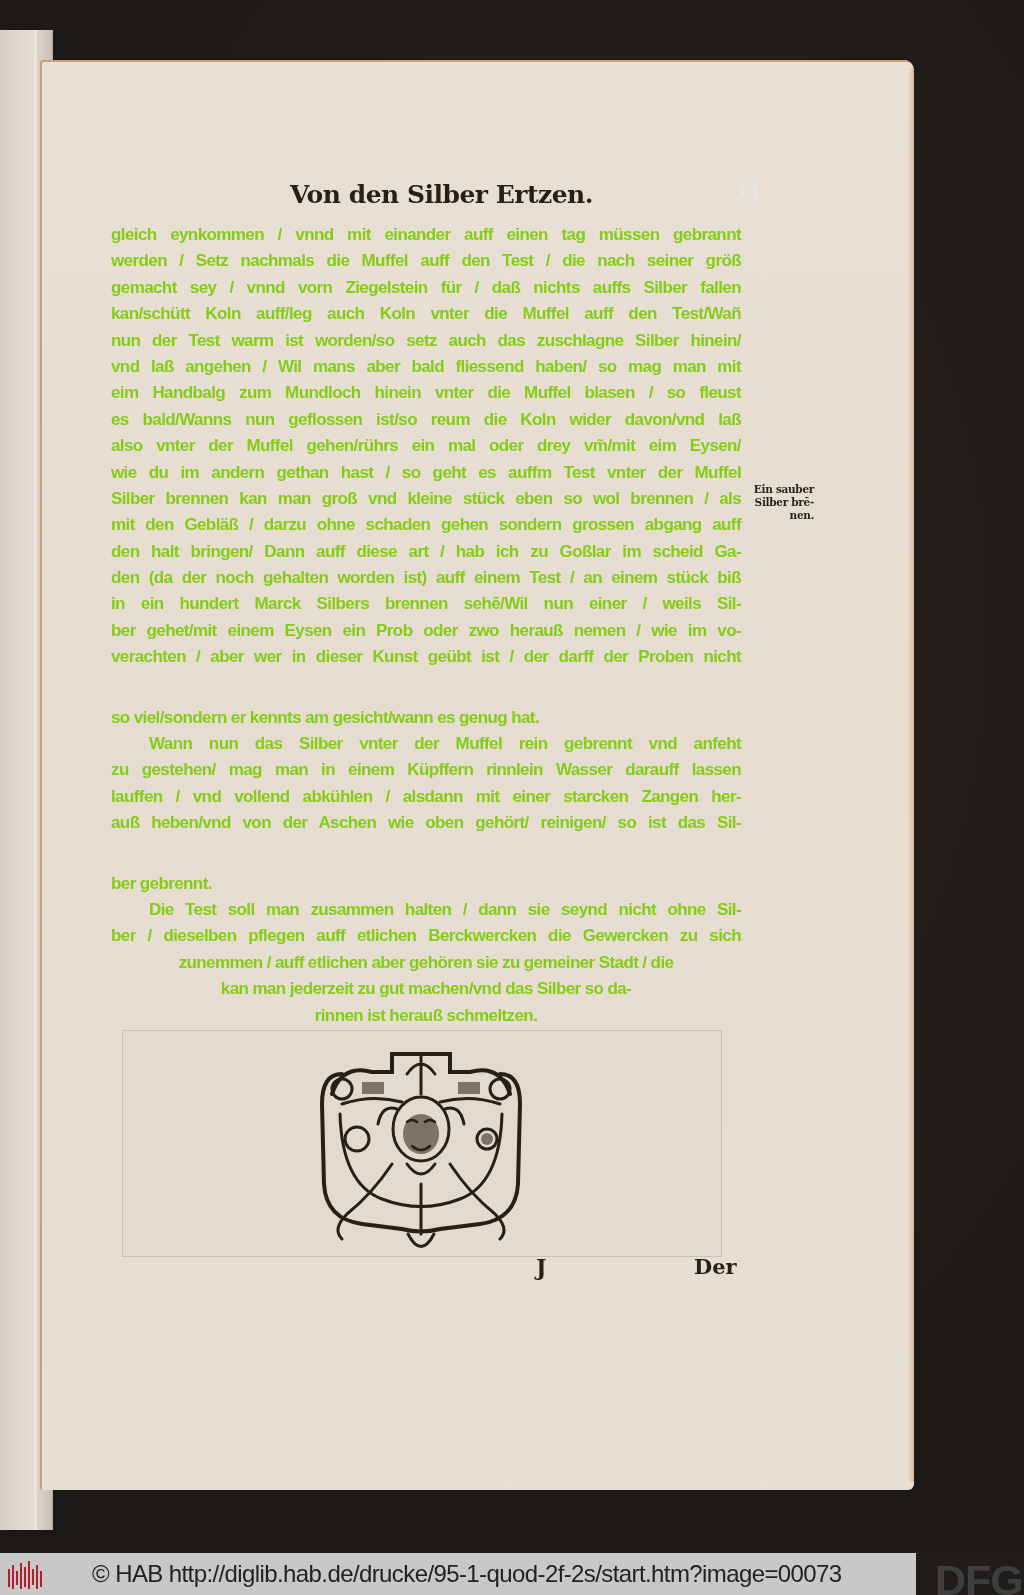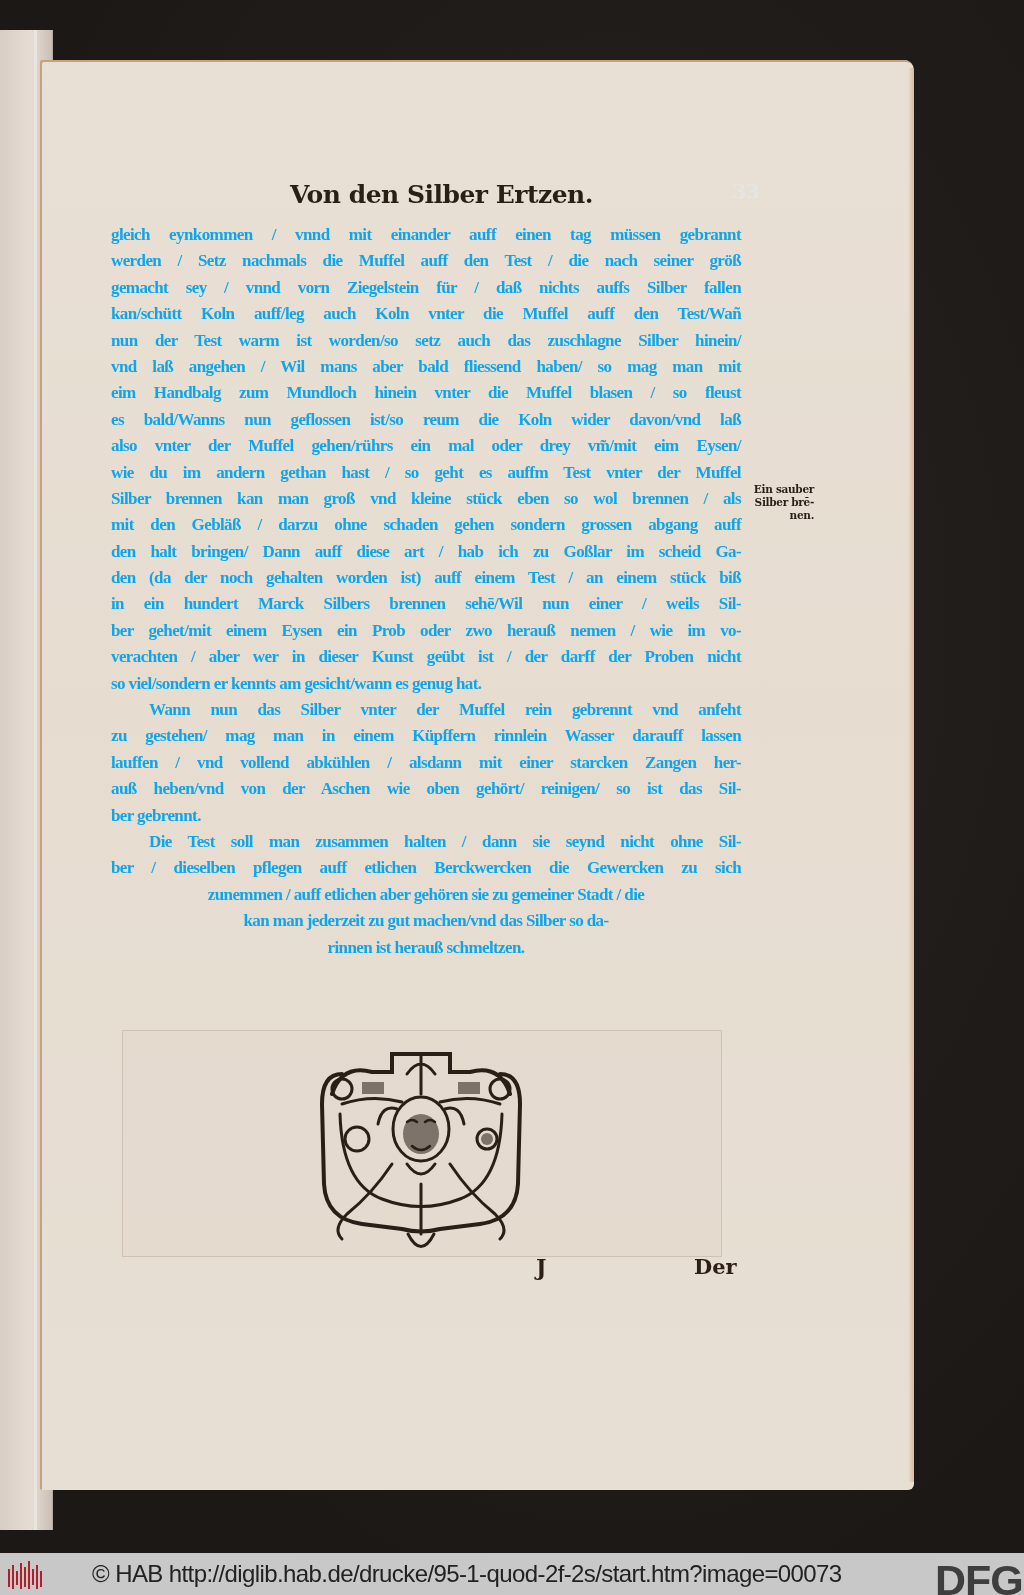--- a/index.html
+++ b/index.html
@@ -41,26 +41,26 @@
     }
     .page-number {
       position: absolute; right: 0; top: 0;
       font-family: "DejaVu Serif", serif; font-weight: bold; font-size: 20px; color: #e5e5e5;
     }
     .text-block {
       position: absolute; left: 111px; top: 222px; width: 630px;
     }
     .line {
       display: block; height: 26.4px; line-height: 26.4px;
-      font-family: Liberation Serif, serif; font-weight: bold;
-      font-size: 17px; color: #0ea5e9; white-space: nowrap;
+      font-family: Liberation Sans, sans-serif; font-weight: bold;
+      font-size: 17px; color: #84cc16; white-space: nowrap;
       letter-spacing: -0.6px; text-align: justify; text-align-last: justify;
     }
     .line.indent { padding-left: 38px; }
-    .line.last { text-align-last: left; }
+    .line.last { text-align-last: left; margin-top: 34px; }
     .line.center { text-align: center; text-align-last: center; }
     .marginal-note {
       position: absolute; left: 744px; top: 483px; width: 70px;
       font-family: "DejaVu Serif", serif; font-weight: bold; font-size: 10.5px;
       line-height: 13px; color: #2b1f16; letter-spacing: -0.3px; text-align: right;
     }
     .ornament-box {
       position: absolute; left: 122px; top: 1030px; width: 598px; height: 225px;
       border: 1px solid rgba(170,150,130,0.35);
       background: rgba(200,180,160,0.08);
@@ -70,21 +70,21 @@
     }
     .signature {
       position: absolute; left: 536px; top: 1254px;
       font-family: "DejaVu Serif", serif; font-weight: bold; font-size: 22px; color: #2b1f16;
     }
     .catchword {
       position: absolute; left: 694px; top: 1254px;
       font-family: "DejaVu Serif", serif; font-weight: bold; font-size: 21px; color: #2b1f16; text-align: center;
     }
     .footer-bar {
-      position: absolute; left: 0; top: 1553px; width: 1024px; height: 42px;
+      position: absolute; left: 0; top: 1553px; width: 916px; height: 42px;
       background: #c8c8c8;
     }
     .footer-logo {
       position: absolute; left: 6px; top: 6px; width: 40px; height: 32px;
     }
     .footer-text {
       position: absolute; left: 92px; top: 7px;
       font-family: "Liberation Sans", sans-serif; font-size: 24px; color: #222;
       letter-spacing: -0.6px; white-space: nowrap;
     }

